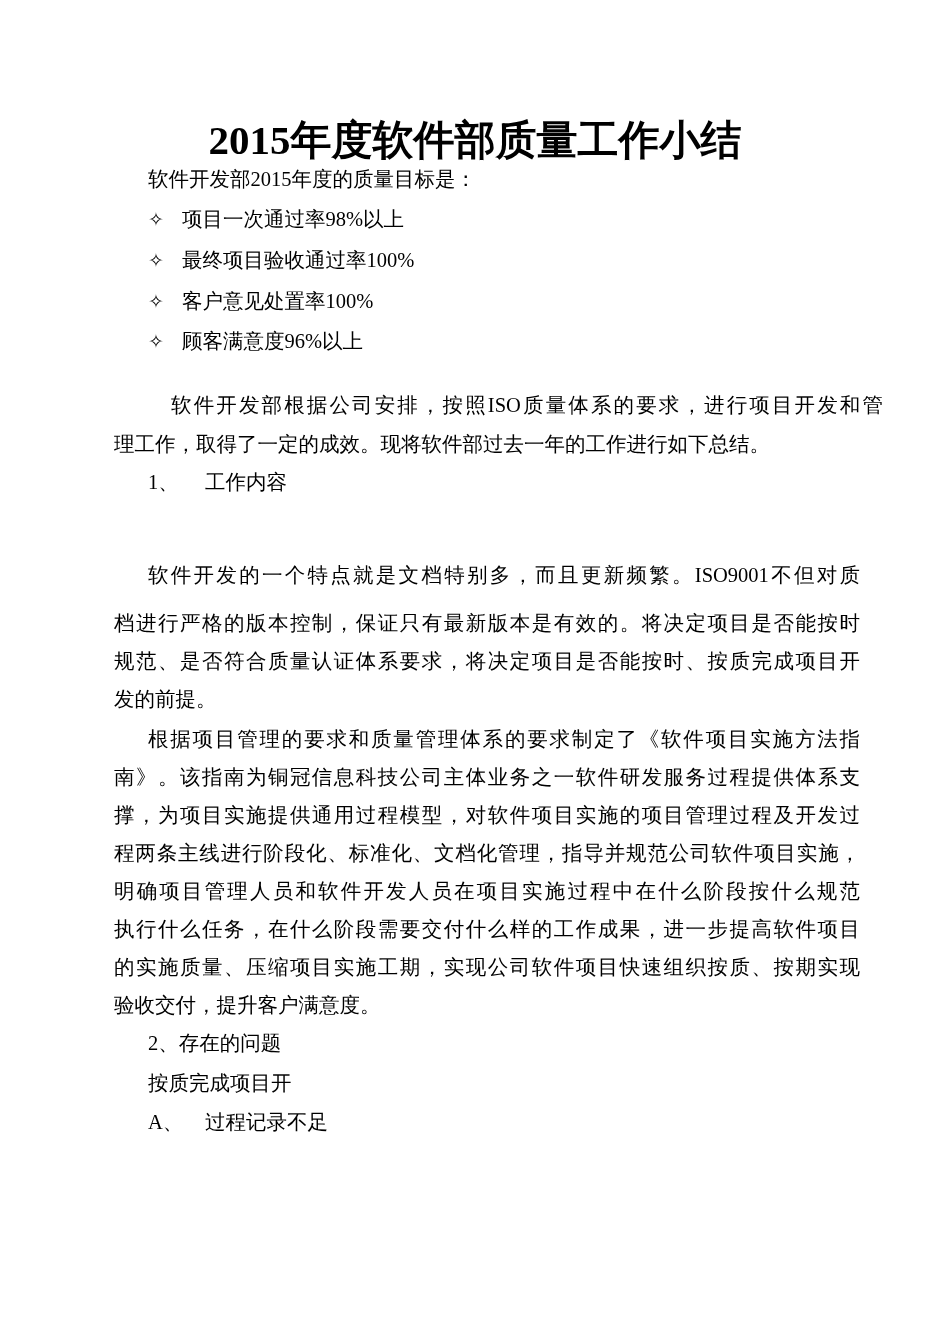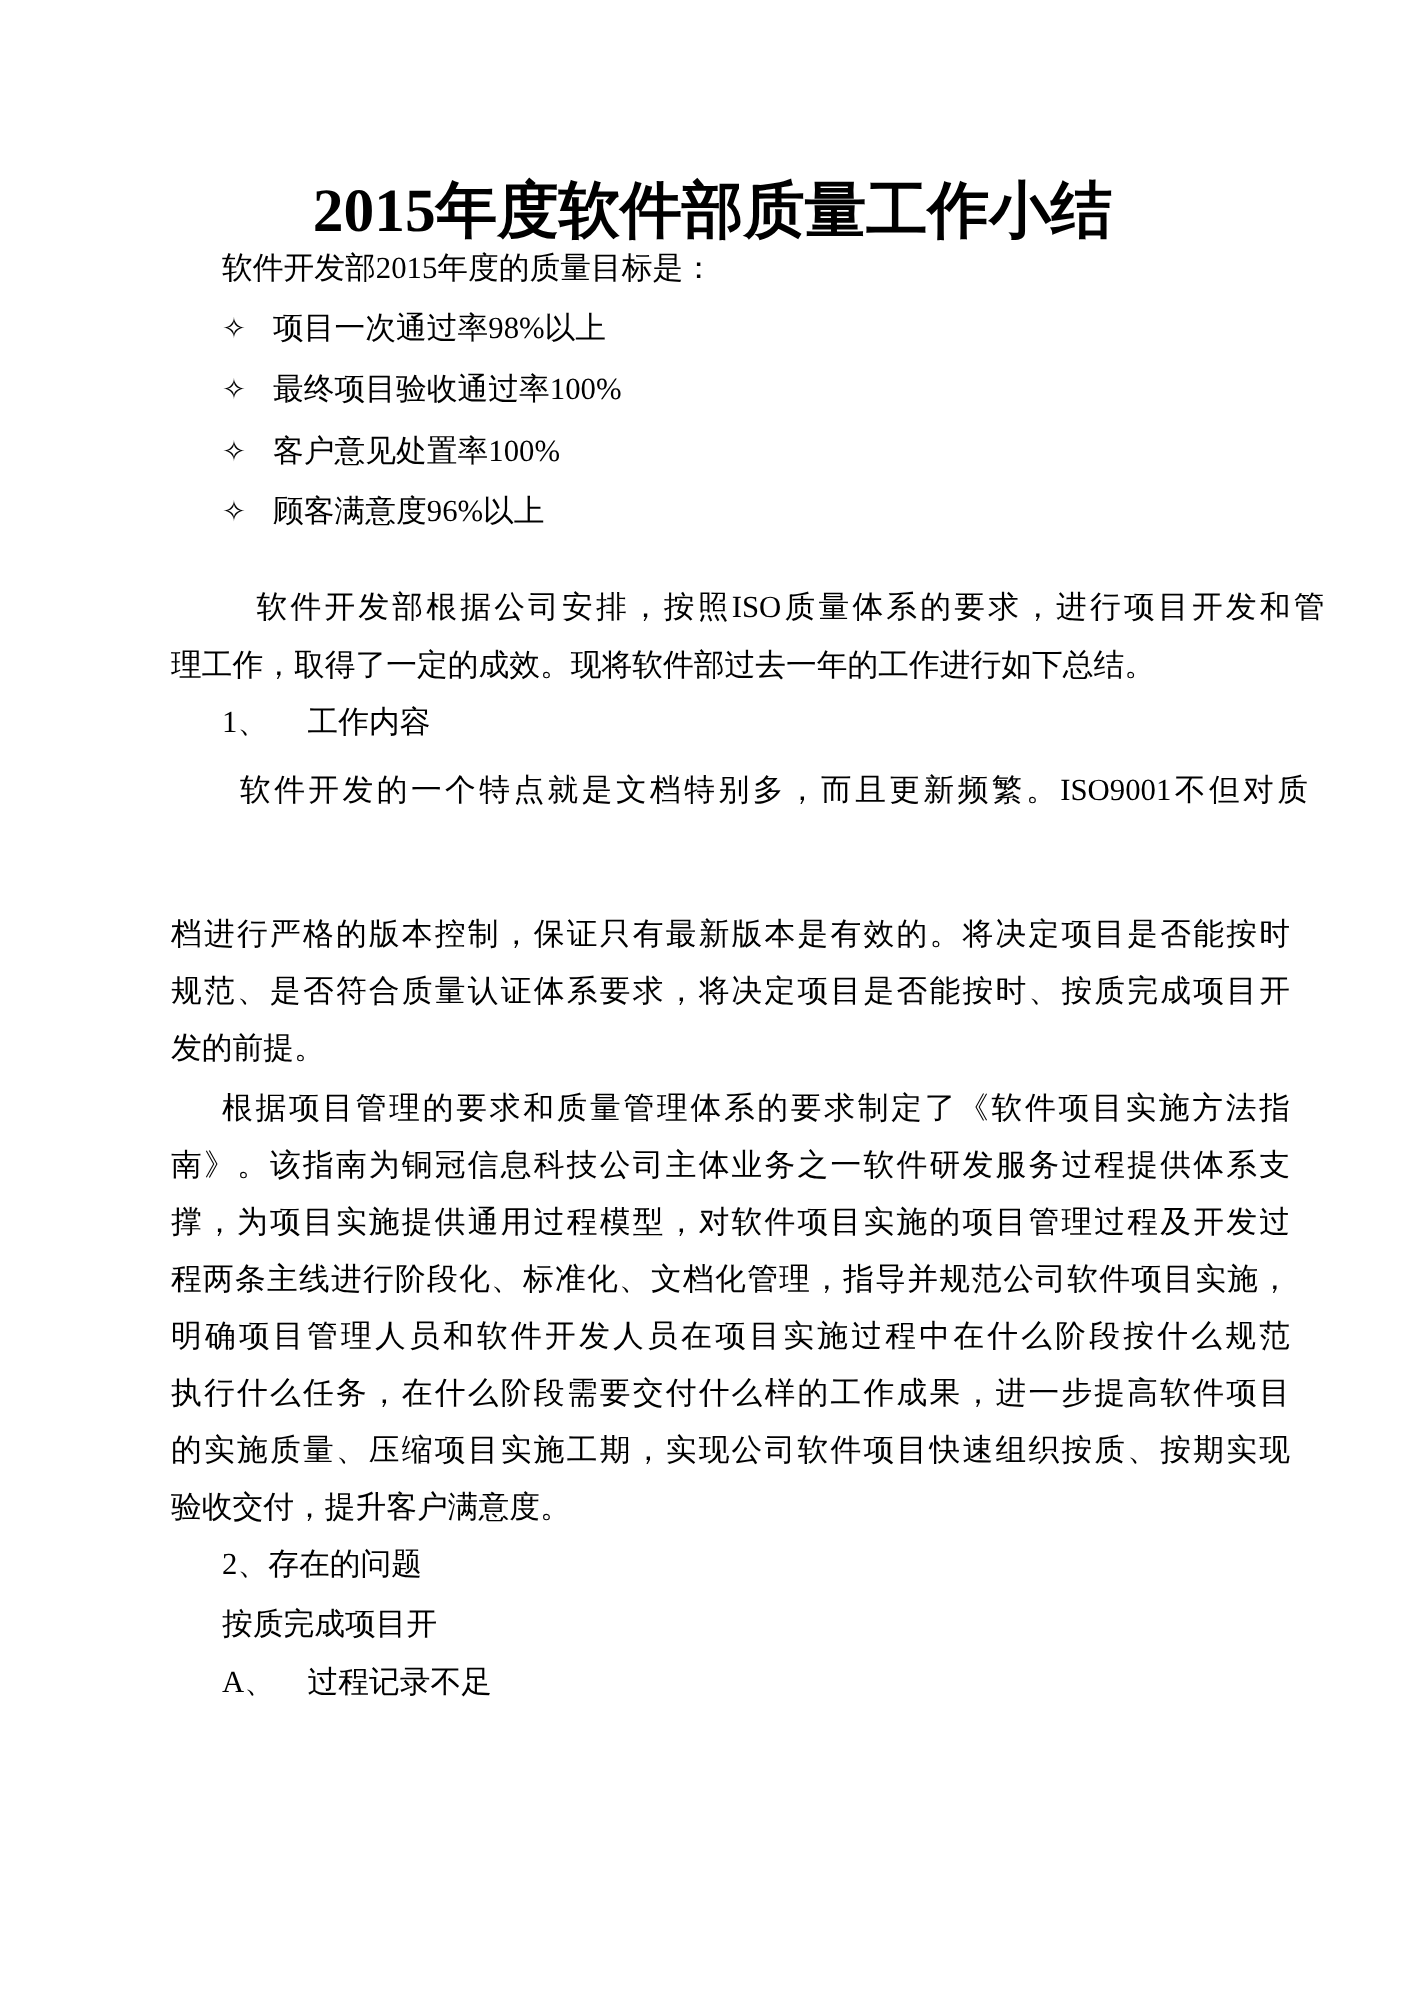--- a/index.html
+++ b/index.html
@@ -38,21 +38,21 @@
     <span class="glyph">✧</span><span>顾客满意度96%以上</span>
   </div>
 
   <div class="line" style="top:392px; left:148px; width:712px; text-align:justify; text-align-last:justify;margin-left:23px;">软件开发部根据公司安排，按照ISO质量体系的要求，进行项目开发和管</div>
   <div class="line full last" style="top:431px">理工作，取得了一定的成效。现将软件部过去一年的工作进行如下总结。</div>
 
   <div class="line indent" style="top:469px">
     <span class="num">1、</span><span>工作内容</span>
   </div>
 
-  <div class="line" style="top:514px; left:148px; width:712px; text-align:justify; text-align-last:justify;margin-left:12px;">软件开发的一个特点就是文档特别多，而且更新频繁。ISO9001不但对质</div>
+  <div class="line" style="top:562px; left:148px; width:712px; text-align:justify; text-align-last:justify;">软件开发的一个特点就是文档特别多，而且更新频繁。ISO9001不但对质</div>
   <div class="line full" style="top:610px">档进行严格的版本控制，保证只有最新版本是有效的。将决定项目是否能按时</div>
   <div class="line full" style="top:648px">规范、是否符合质量认证体系要求，将决定项目是否能按时、按质完成项目开</div>
   <div class="line full last" style="top:686px">发的前提。</div>
 
   <div class="line" style="top:726px; left:148px; width:712px; text-align:justify; text-align-last:justify;">根据项目管理的要求和质量管理体系的要求制定了《软件项目实施方法指</div>
   <div class="line full" style="top:764px">南》。该指南为铜冠信息科技公司主体业务之一软件研发服务过程提供体系支</div>
   <div class="line full" style="top:802px">撑，为项目实施提供通用过程模型，对软件项目实施的项目管理过程及开发过</div>
   <div class="line full" style="top:840px">程两条主线进行阶段化、标准化、文档化管理，指导并规范公司软件项目实施，</div>
   <div class="line full" style="top:878px">明确项目管理人员和软件开发人员在项目实施过程中在什么阶段按什么规范</div>
   <div class="line full" style="top:916px">执行什么任务，在什么阶段需要交付什么样的工作成果，进一步提高软件项目</div>

